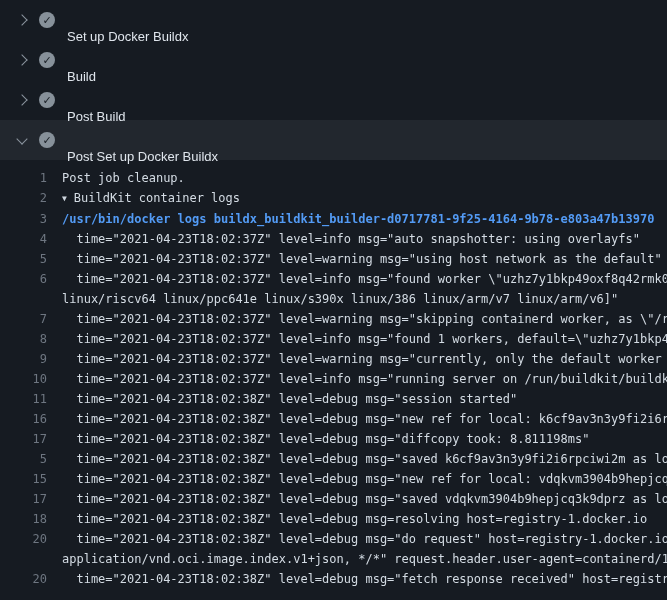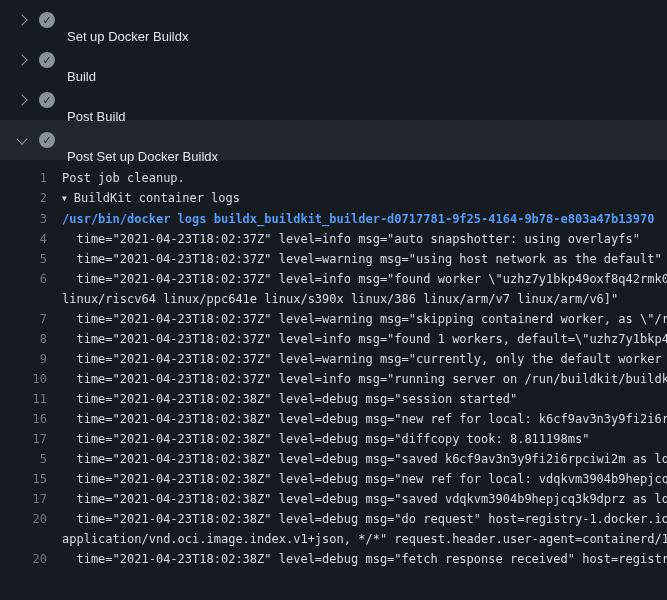--- a/index.html
+++ b/index.html
@@ -149,20 +149,24 @@
       </div>
       <div class="row plain">
         <span class="num">15</span>
         <span class="txt">  time="2021-04-23T18:02:38Z" level=debug msg="new ref for local: vdqkvm3904b9hepjcq3k</span>
       </div>
       <div class="row plain">
         <span class="num">17</span>
         <span class="txt">  time="2021-04-23T18:02:38Z" level=debug msg="saved vdqkvm3904b9hepjcq3k9dprz as loca</span>
       </div>
       <div class="row plain">
+        <span class="num">18</span>
+        <span class="txt">  time="2021-04-23T18:02:38Z" level=debug msg=resolving host=registry-1.docker.io</span>
+      </div>
+      <div class="row plain">
         <span class="num">20</span>
         <span class="txt">  time="2021-04-23T18:02:38Z" level=debug msg="do request" host=registry-1.docker.io re</span>
       </div>
       <div class="row plain">
         <span class="num"></span>
         <span class="txt">application/vnd.oci.image.index.v1+json, */*" request.header.user-agent=containerd/1.4</span>
       </div>
       <div class="row plain">
         <span class="num">20</span>
         <span class="txt">  time="2021-04-23T18:02:38Z" level=debug msg="fetch response received" host=registry-</span>

